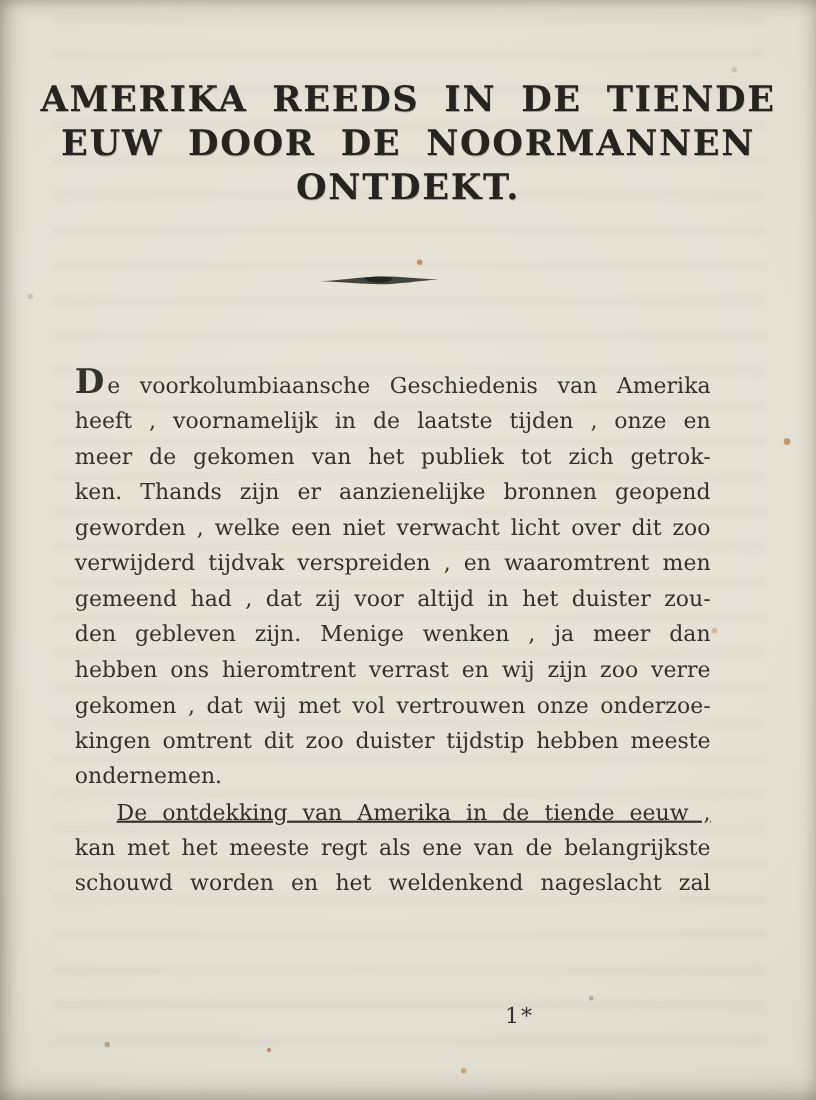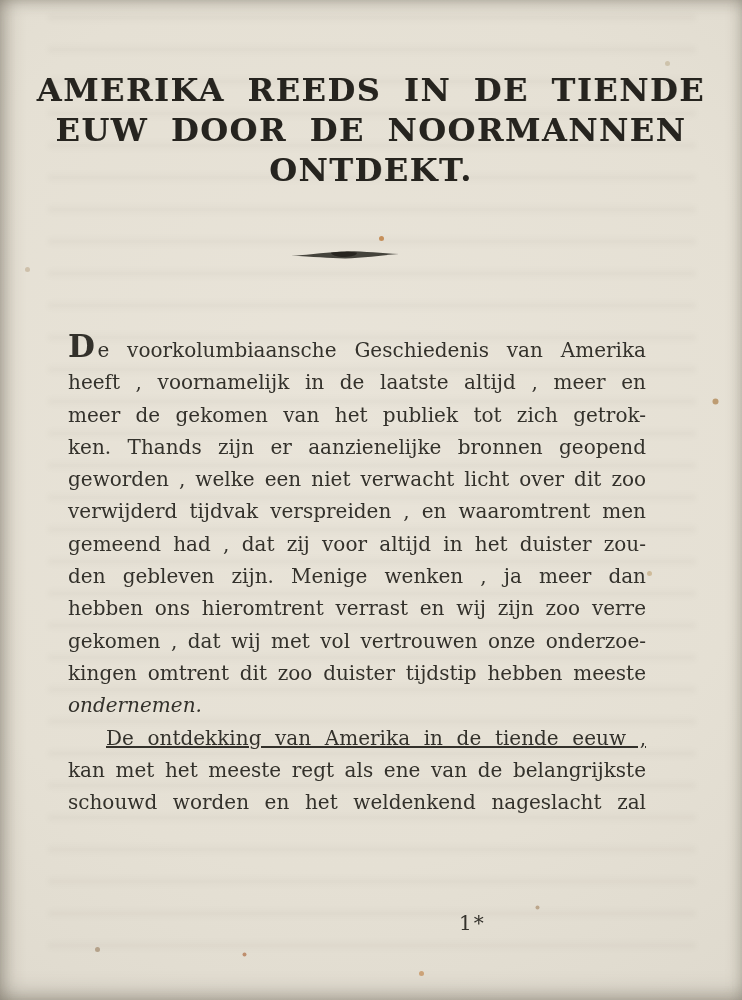--- a/index.html
+++ b/index.html
@@ -72,21 +72,21 @@
     color:var(--ink);
     font-size:20px;
     line-height:32.3px;
     margin-left:12px;
   }
   .line{
     text-align:justify;
     text-align-last:justify;
     height:32.3px;
   }
-  .line.flush{text-align-last:left;font-style:italic;}
+  .line.flush{text-align-last:left;}
   .line.indent{text-indent:38px;text-decoration:underline;}
   .dropcap{
     font-size:31px;
     font-weight:700;
     line-height:20px;
     letter-spacing:.5px;
     padding-right:2px;
   }
   .signature{
     position:absolute;left:459px;top:911px;z-index:3;
@@ -111,21 +111,21 @@
 
   <div class="divider">
     <svg width="108" height="10" viewBox="0 0 108 10">
       <path d="M0,5.2 C22,4.2 38,1.6 54,1.4 C70,1.2 90,3.8 108,4.6 C90,5.6 70,8.6 54,8.4 C38,8.2 22,6.2 0,5.2 Z" fill="#2e2c26" opacity="0.88"></path>
       <path d="M40,2.6 C48,1.2 60,1.4 66,2.8 C66,4.2 64,6.6 54,7 C46,7.2 40,4.6 40,2.6 Z" fill="#23211c" opacity="0.9"></path>
     </svg>
   </div>
 
   <main class="body">
     <div class="line"><span class="dropcap">D</span><span>e voorkolumbiaansche Geschiedenis van Amerika</span></div>
-    <div class="line">heeft , voornamelijk in de laatste altijd , meer en</div>
+    <div class="line">heeft , voornamelijk in de laatste tijden , onze en</div>
     <div class="line">meer de gekomen van het publiek tot zich getrok-</div>
     <div class="line">ken.  Thands zijn er aanzienelijke bronnen geopend</div>
     <div class="line">geworden , welke een niet verwacht licht over dit zoo</div>
     <div class="line">verwijderd tijdvak verspreiden , en waaromtrent men</div>
     <div class="line">gemeend had , dat zij voor altijd in het duister zou-</div>
     <div class="line">den gebleven zijn.  Menige wenken , ja meer dan</div>
     <div class="line">hebben ons hieromtrent verrast en wij zijn zoo verre</div>
     <div class="line">gekomen , dat wij met vol vertrouwen onze onderzoe-</div>
     <div class="line">kingen omtrent dit zoo duister tijdstip hebben meeste</div>
     <div class="line flush">ondernemen.</div>

